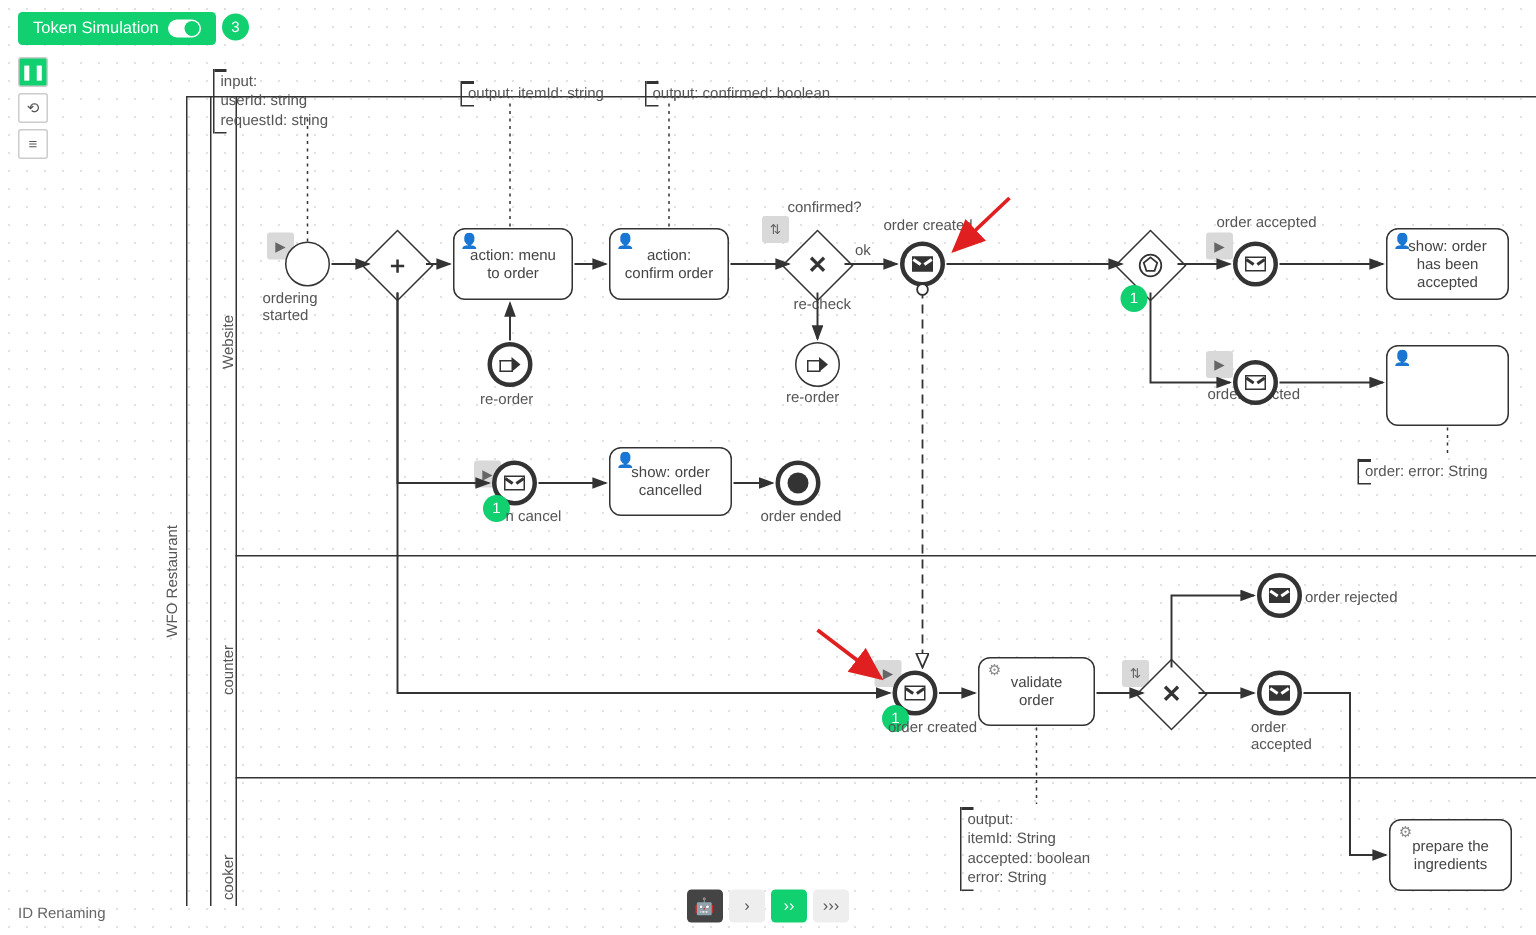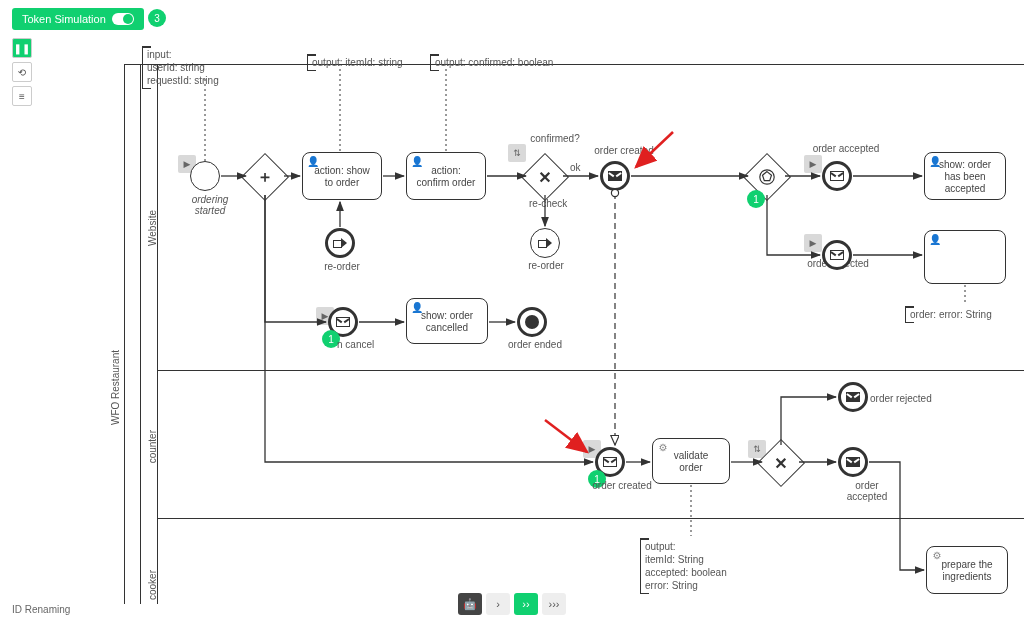--- a/index.html
+++ b/index.html
@@ -104,21 +104,21 @@
     position: absolute; border: 1.5px solid #333; background: #fff;
     border-radius: 8px; padding: 6px 8px 4px 8px;
     display: flex; align-items: center; justify-content: center; text-align: center;
     font-size: 10px; color: #444; line-height: 1.2;
   }
   .task-icon {
     position: absolute; top: 3px; left: 4px; width: 12px; height: 12px;
     font-size: 10px; color: #888;
   }
   .label {
-    position: absolute; font-size: 10px; color: #555; text-align: center;
+    position: absolute; font-size: 10px; color: #555; 
     line-height: 1.1;
   }
   .annotation {
     position: absolute; font-size: 10px; color: #555;
     border-left: 1.5px solid #333; padding: 2px 4px; line-height:1.3;
   }
   .annotation.top::before, .annotation.top::after{
     content:''; position:absolute; left:0; width:8px; height:1.5px; background:#333;
   }
   .annotation.top::before{ top:0;} .annotation.top::after{ bottom:0;}
@@ -184,29 +184,29 @@
 <div class="annotation top" style="left:307px; top:54px;">output: itemId: string</div>
 <div class="annotation top" style="left:430px; top:54px;">output: confirmed: boolean</div>
 <div class="annotation top" style="left:905px; top:306px;">order: error: String</div>
 <div class="annotation top" style="left:640px; top:538px; white-space:pre;">output:
 itemId: String
 accepted: boolean
 error: String</div>
 
 <div class="trigger" style="left:178px; top:155px;">▶</div>
 <div class="event" style="left:190px; top:161px;"></div>
-<div class="label" style="left:175px; top:194px; width:70px;font-style:italic;">ordering started</div>
+<div class="label" style="left:175px; top:194px; width:70px;">ordering started</div>
 
 <div class="gateway" style="left:248px; top:160px;">
     <span class="gw-inner">＋</span>
   </div>
 
 <div class="task" style="left:302px; top:152px; width:80px; height:48px;">
   <span class="task-icon">👤</span>
-  <span>action: show to order</span>
+  <span>action: menu to order</span>
 </div>
 <div class="task" style="left:406px; top:152px; width:80px; height:48px;">
   <span class="task-icon">👤</span>
   <span>action: confirm order</span>
 </div>
 
 <div class="trigger" style="left:508px; top:144px;">⇅</div>
 <div class="label" style="left:525px; top:133px; width:60px;">confirmed?</div>
 <div class="gateway" style="left:528px; top:160px;">
     <span class="gw-inner">✕</span>

